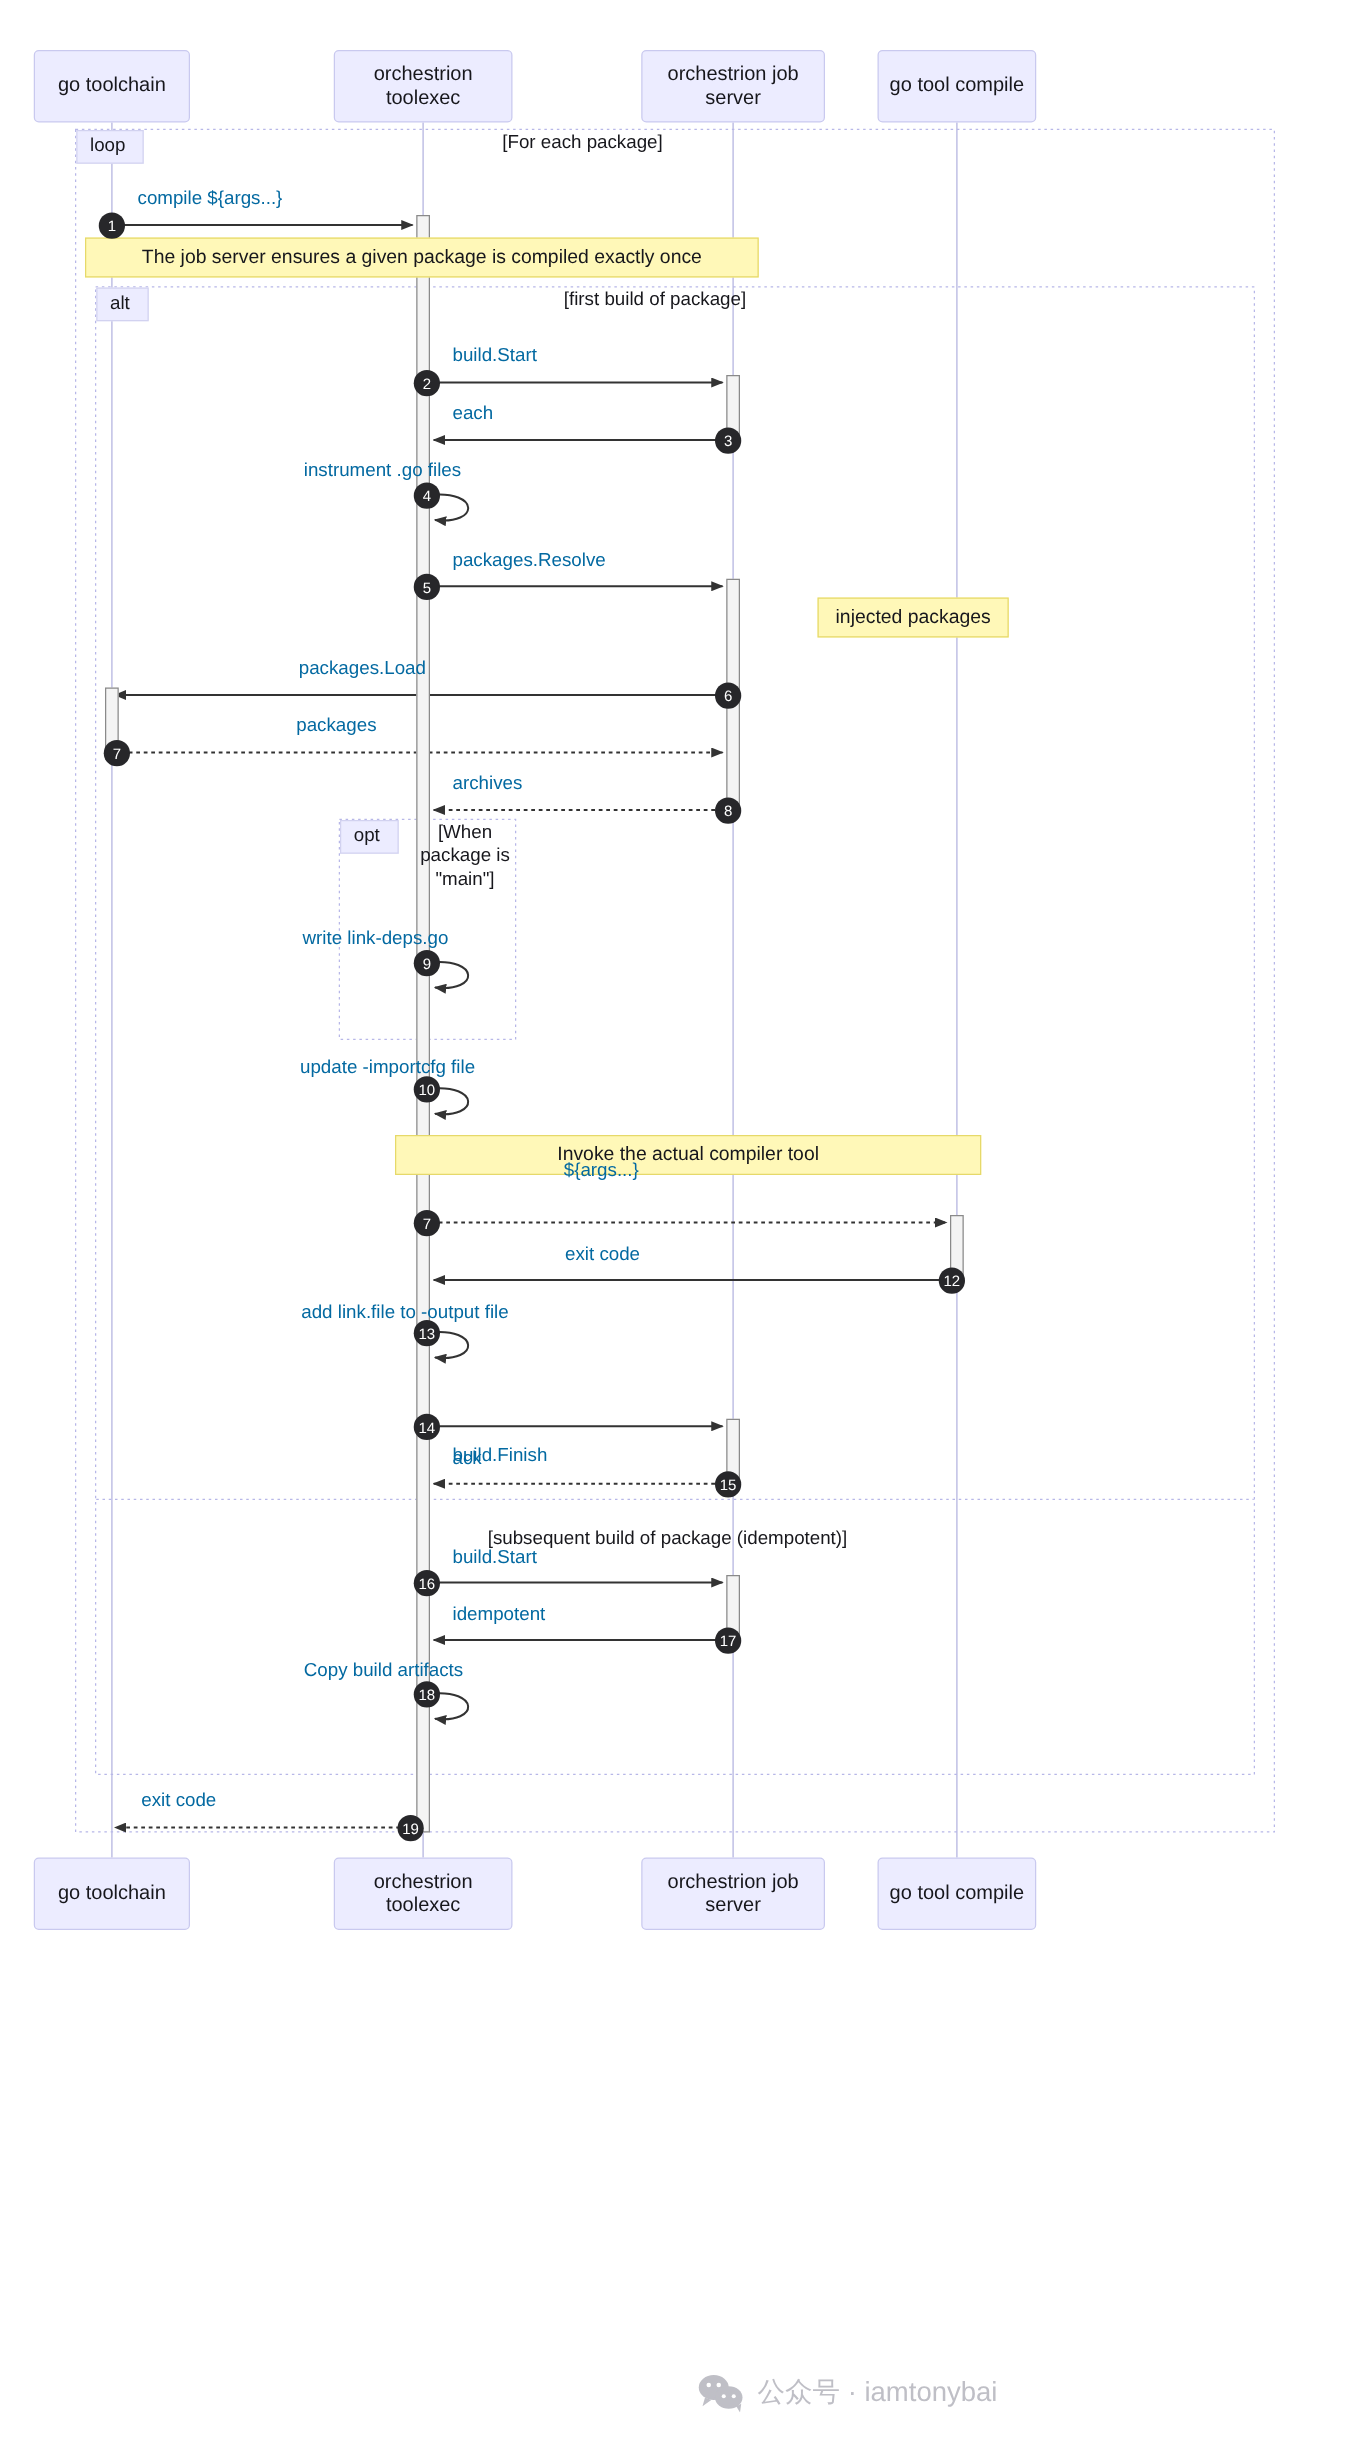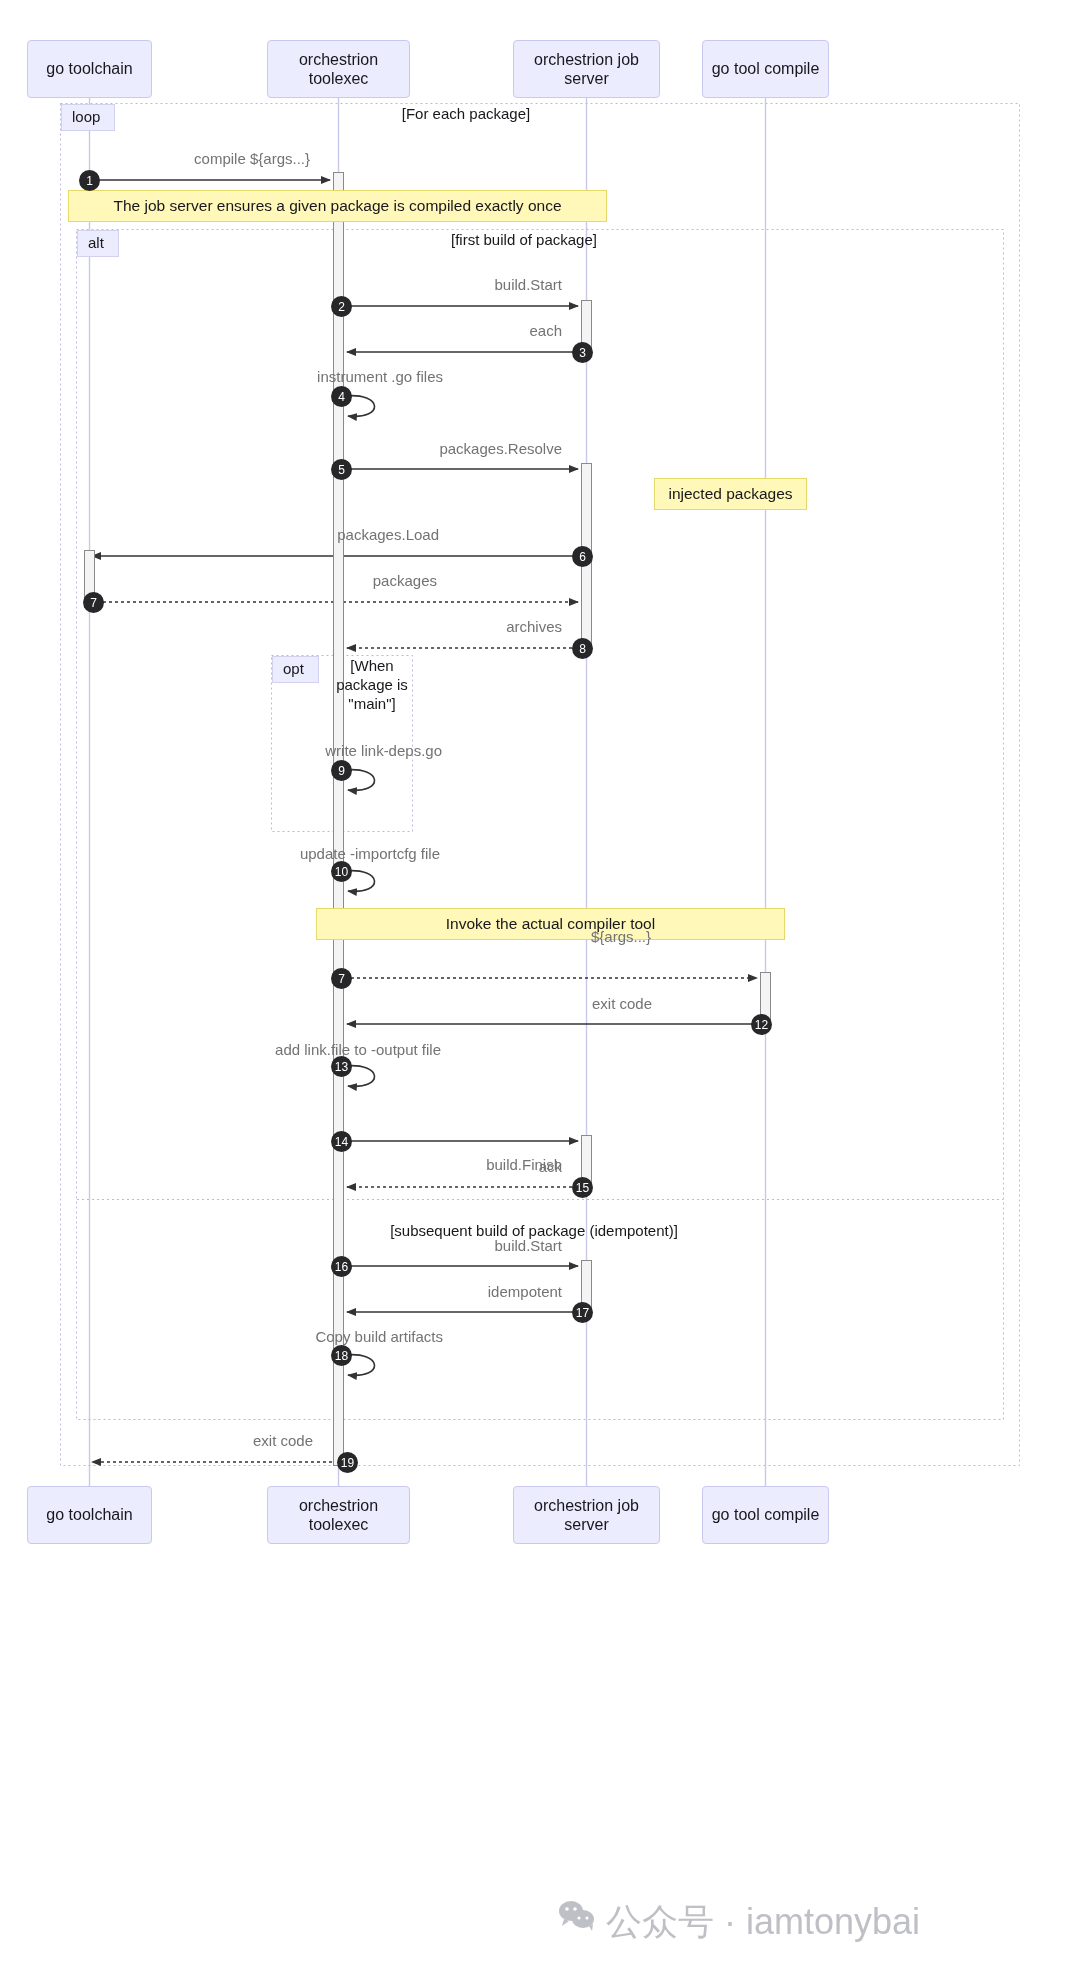--- a/index.html
+++ b/index.html
@@ -27,22 +27,22 @@
   }
   .activation{
     position:absolute;
     background:#f4f4f4;
     border:1px solid #8a8a8a;
     box-sizing:border-box;
   }
   .msg-label{
     position:absolute;
     font-size:15px;
-    color:#737373;
-    text-align:right;
+    color:#0369a1;
+    text-align:left;
     white-space:nowrap;
   }
   .note{
     position:absolute;
     background:#FFF8B8;
     border:1px solid #e6d96a;
     box-sizing:border-box;
     display:flex;align-items:center;justify-content:center;
     font-size:15.5px;color:#17171c;
     text-align:center;
@@ -67,23 +67,23 @@
   .seqnum{
     position:absolute;
     width:21px;height:21px;border-radius:50%;
     background:#27272a;color:#ffffff;
     font-size:12px;
     display:flex;align-items:center;justify-content:center;
     font-family:"Liberation Sans","DejaVu Sans",sans-serif;
   }
   .watermark{
     position:absolute;
-    display:flex;gap:10px;
+    display:flex;align-items:center;gap:10px;
     color:#bfbfc6;
-    font-size:36px;
+    font-size:22px;
     white-space:nowrap;
     user-select:none;
   }
   .wm-icon{width:38px;height:32px;position:relative;display:inline-block;}
 </style>
 </head>
 <body>
 
 <div id="stage">
 
@@ -307,21 +307,21 @@
     </div>
   <div class="seqnum" style="left:331px;top:1256px;">
     <span>16</span>
     </div>
   <div class="seqnum" style="left:572px;top:1302px;">
     <span>17</span>
     </div>
   <div class="seqnum" style="left:331px;top:1345px;">
     <span>18</span>
     </div>
-  <div class="seqnum" style="left:337px;top:1452px;">
+  <div class="seqnum" style="left:318px;top:1452px;">
     <span>19</span>
     </div>
 
   <div class="watermark" style="left:558px;top:1898px;">
     <span class="wm-icon">
       <svg width="38" height="32" viewBox="0 0 38 32">
         <ellipse cx="13" cy="12" rx="12" ry="10" fill="#bfbfc6"></ellipse>
         <path d="M6,20 L4,27 L11,22 Z" fill="#bfbfc6"></path>
         <circle cx="9" cy="10" r="1.8" fill="#ffffff"></circle>
         <circle cx="17" cy="10" r="1.8" fill="#ffffff"></circle>

